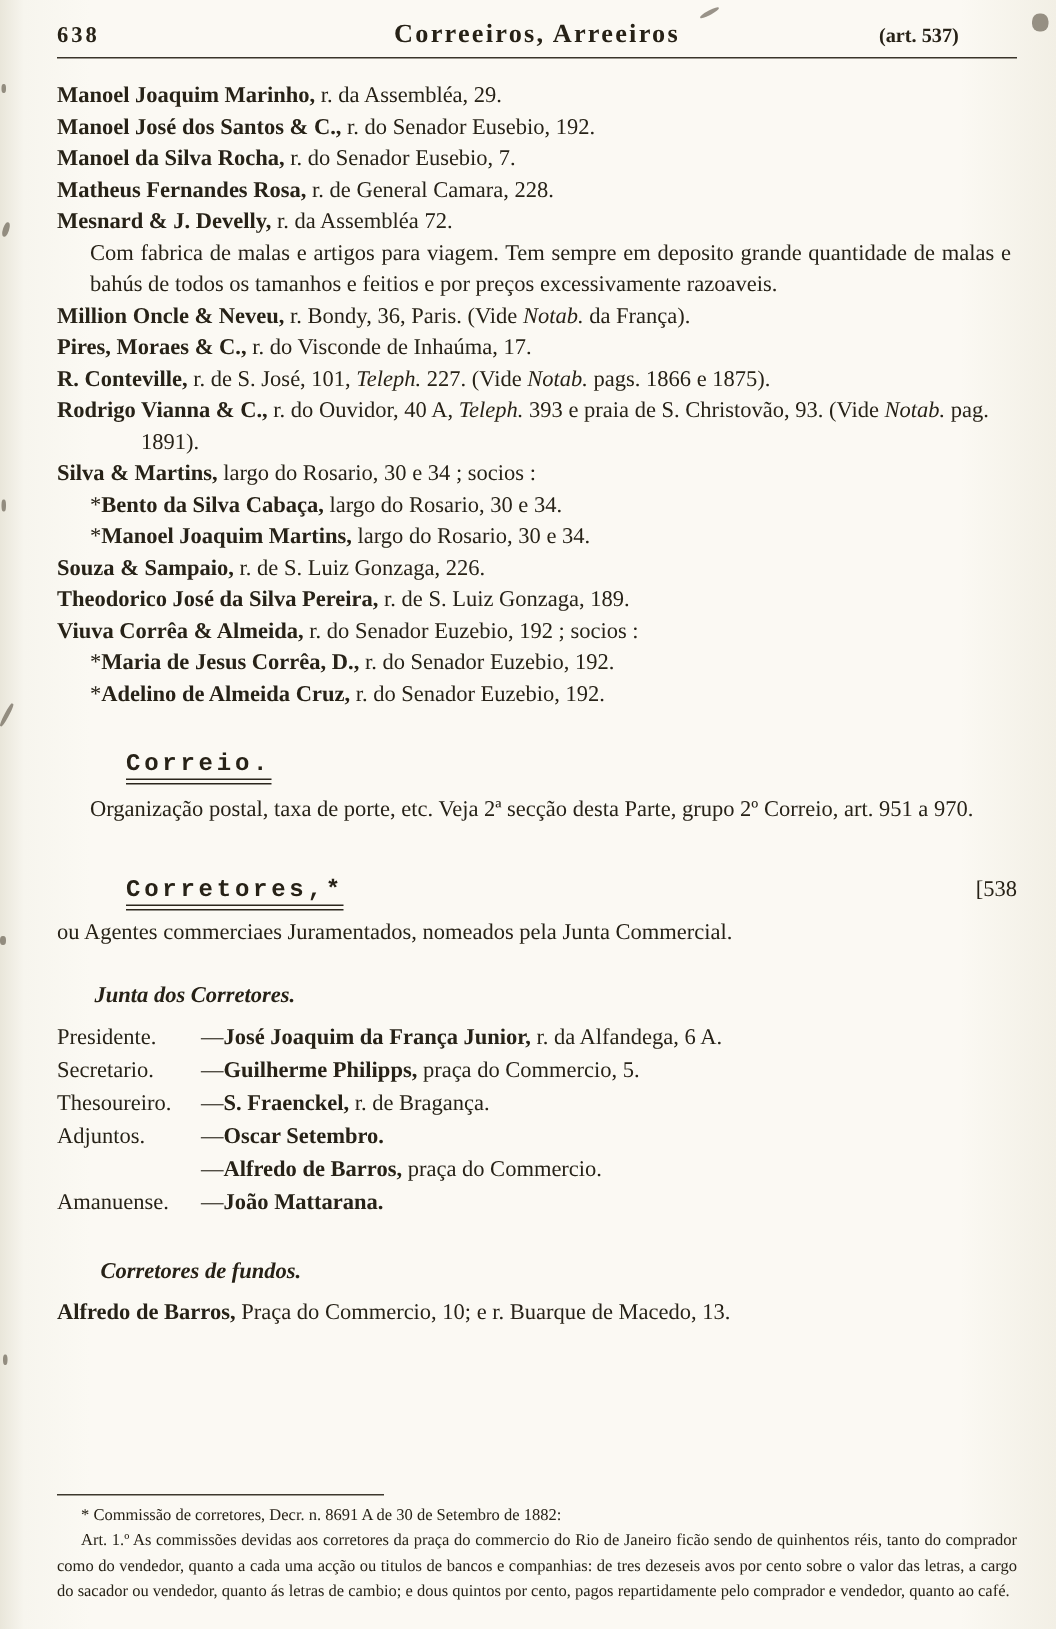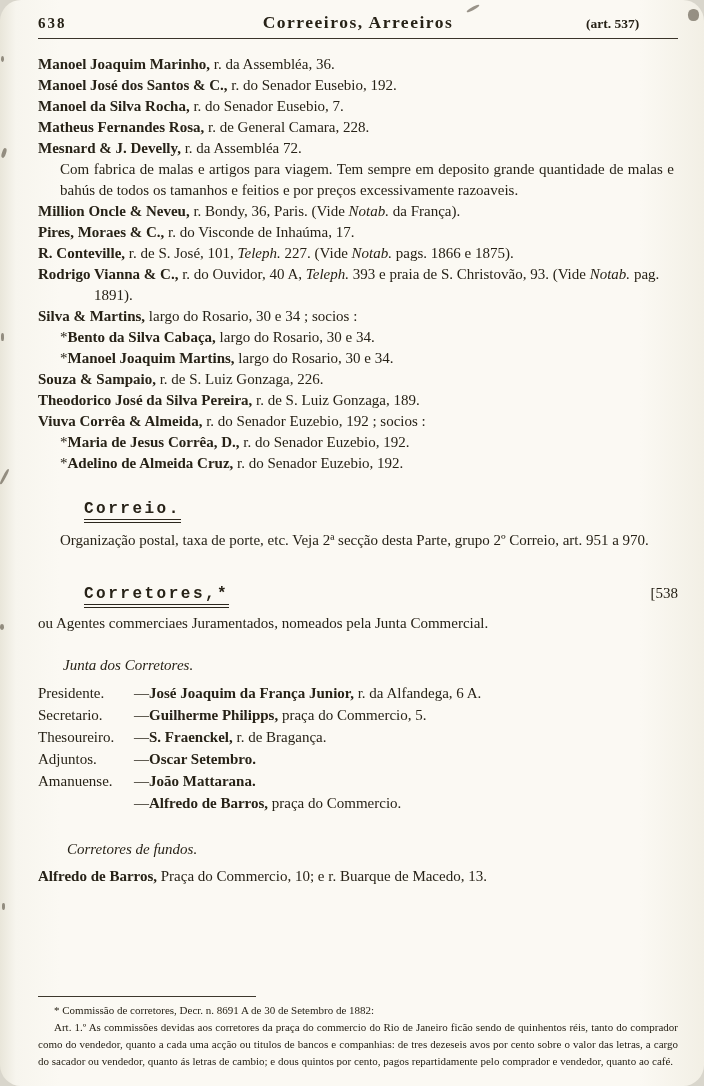--- a/index.html
+++ b/index.html
@@ -7,21 +7,20 @@
   body { background: #d9d6cc; font-family: "Liberation Serif", "DejaVu Serif", serif; }
 
   .page {
     width: 704px; height: 1086px;
     position: relative; overflow: hidden;
     margin: 0 auto;
     background: linear-gradient(90deg, #e9e6da 0px, #f7f5ee 16px, #fbf9f3 60px, #fbf9f3 640px, #f2efe5 704px);
     color: #272217;
     display: flex; flex-direction: column;
     padding: 12px 26px 16px 38px;
-    border-radius: 21px;
   }
 
   
   .page-header { display: flex; align-items: baseline; font-size: 15px; }
   .page-number { font-weight: bold; width: 92px; letter-spacing: 2px; }
   .page-title  { flex: 1; text-align: center; font-weight: bold; font-size: 17.5px; letter-spacing: 1.5px; }
   .article-ref { width: 92px; text-align: left; font-weight: bold; font-size: 13.5px; }
   .header-rule { border: none; border-top: 1.6px solid #3a342a; margin: 5px 0 0 0; }
 
   
@@ -37,21 +36,21 @@
   
   .section-heading { margin: 25px 0 10px 46px; font-size: 16px; font-weight: bold; letter-spacing: 2.5px; font-family: Liberation Mono, monospace; }
   .hd { border-bottom: 4px double #2b261d; padding-bottom: 1px; }
   .heading-row { display: flex; justify-content: space-between; align-items: baseline; }
   .heading-row .section-heading { margin-top: 32px; margin-bottom: 8px; }
   .margin-ref { font-size: 15px; padding-top: 32px; }
 
   .correio-body { padding-left: 22px; margin-top: 2px; padding-right: 6px; }
   .intro { margin-top: 0; }
 
-  .subheading { font-style: italic; font-weight: normal; font-size: 15px; margin: 21px 0 6px 25px; }
+  .subheading { font-style: italic; font-weight: bold; font-size: 15px; margin: 21px 0 6px 25px; }
   .subheading.fundos { margin-top: 25px; margin-left: 29px; }
 
   .officer-row  { display: flex; line-height: 22px; }
   .officer-role { width: 96px; flex-shrink: 0; }
   .officer-name { flex: 1; }
 
   .fundos-wrap .para { margin-top: 5px; }
 
   
   .footnote { margin-top: auto; font-size: 11px; line-height: 17px; }
@@ -87,21 +86,21 @@
     <span class="page-number">638</span>
     <span class="page-title">Correeiros, Arreeiros</span>
     <span class="article-ref">(art. 537)</span>
   </header>
   <hr class="header-rule">
 
   <main class="body">
 
     <section>
       <div>
-          <p class="para entry"><span class="b">Manoel Joaquim Marinho,</span><span> r. da Assembléa, 36.</span></p>
+          <p class="para entry"><span class="b">Manoel Joaquim Marinho,</span><span> r. da Assembléa, 29.</span></p>
           <p class="para entry"><span class="b">Manoel José dos Santos &amp; C.,</span><span> r. do Senador Eusebio, 192.</span></p>
           <p class="para entry"><span class="b">Manoel da Silva Rocha,</span><span> r. do Senador Eusebio, 7.</span></p>
           <p class="para entry"><span class="b">Matheus Fernandes Rosa,</span><span> r. de General Camara, 228.</span></p>
           <p class="para entry"><span class="b">Mesnard &amp; J. Develly,</span><span> r. da Assembléa 72.</span></p>
           <p class="para description"><span>Com fabrica de malas e artigos para viagem. Tem sempre em deposito grande quantidade de malas e bahús de todos os tamanhos e feitios e por preços excessivamente razoaveis.</span></p>
           <p class="para entry"><span class="b">Million Oncle &amp; Neveu,</span><span> r. Bondy, 36, Paris. (Vide </span><span class="i">Notab.</span><span> da França).</span></p>
           <p class="para entry"><span class="b">Pires, Moraes &amp; C.,</span><span> r. do Visconde de Inhaúma, 17.</span></p>
           <p class="para entry"><span class="b">R. Conteville,</span><span> r. de S. José, 101, </span><span class="i">Teleph.</span><span> 227. (Vide </span><span class="i">Notab.</span><span> pags. 1866 e 1875).</span></p>
           <p class="para entry"><span class="b">Rodrigo Vianna &amp; C.,</span><span> r. do Ouvidor, 40 A, </span><span class="i">Teleph.</span><span> 393 e praia de S. Christovão, 93. (Vide </span><span class="i">Notab.</span><span> pag. 1891).</span></p>
           <p class="para entry"><span class="b">Silva &amp; Martins,</span><span> largo do Rosario, 30 e 34 ; socios :</span></p>
@@ -139,26 +138,26 @@
           </div>
           <div class="officer-row">
             <span class="officer-role">Thesoureiro.</span>
             <span class="officer-name"><span>—</span><span class="b">S. Fraenckel,</span><span> r. de Bragança.</span></span>
           </div>
           <div class="officer-row">
             <span class="officer-role">Adjuntos.</span>
             <span class="officer-name"><span>—</span><span class="b">Oscar Setembro.</span></span>
           </div>
           <div class="officer-row">
+            <span class="officer-role"></span>
+            <span class="officer-name"><span>—</span><span class="b">Alfredo de Barros,</span><span> praça do Commercio.</span></span>
+          </div>
+          <div class="officer-row">
             <span class="officer-role">Amanuense.</span>
             <span class="officer-name"><span>—</span><span class="b">João Mattarana.</span></span>
-          </div>
-          <div class="officer-row">
-            <span class="officer-role"></span>
-            <span class="officer-name"><span>—</span><span class="b">Alfredo de Barros,</span><span> praça do Commercio.</span></span>
           </div>
         </div>
 
       <h3 class="subheading fundos">Corretores de fundos.</h3>
       <div class="fundos-wrap">
           <p class="para entry"><span class="b">Alfredo de Barros,</span><span> Praça do Commercio, 10; e r. Buarque de Macedo, 13.</span></p>
         </div>
     </section>
 
   </main>

